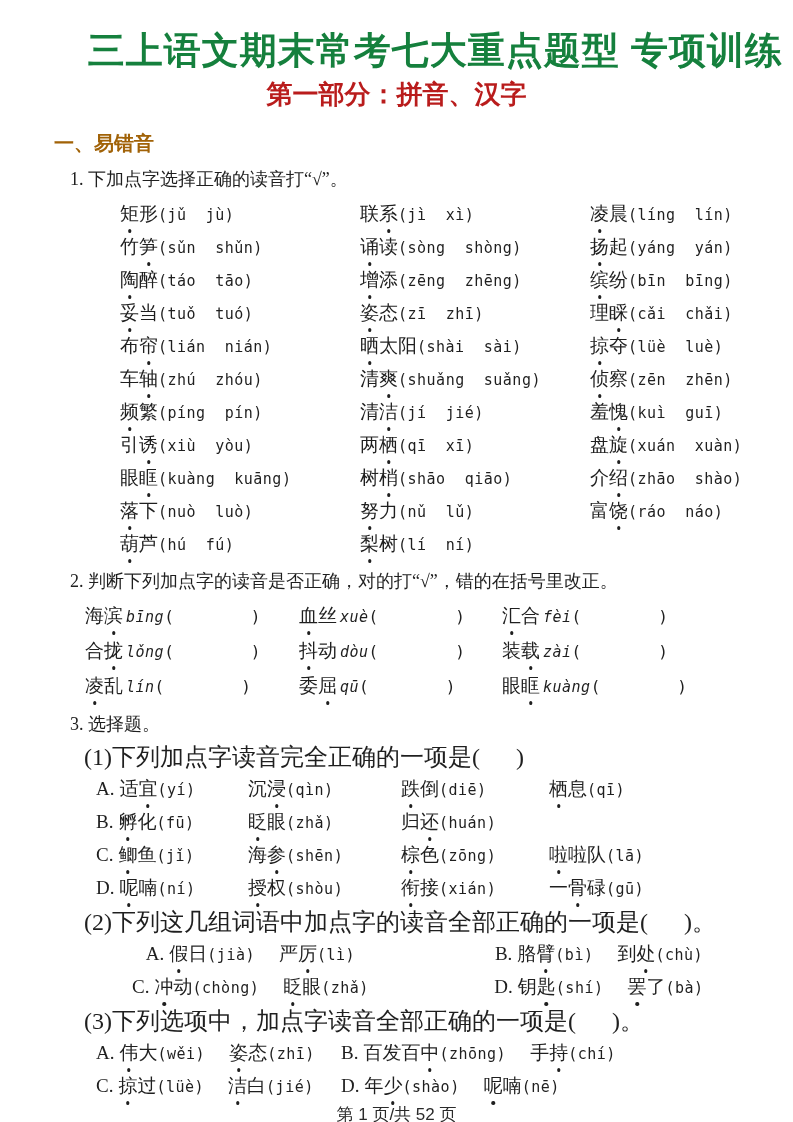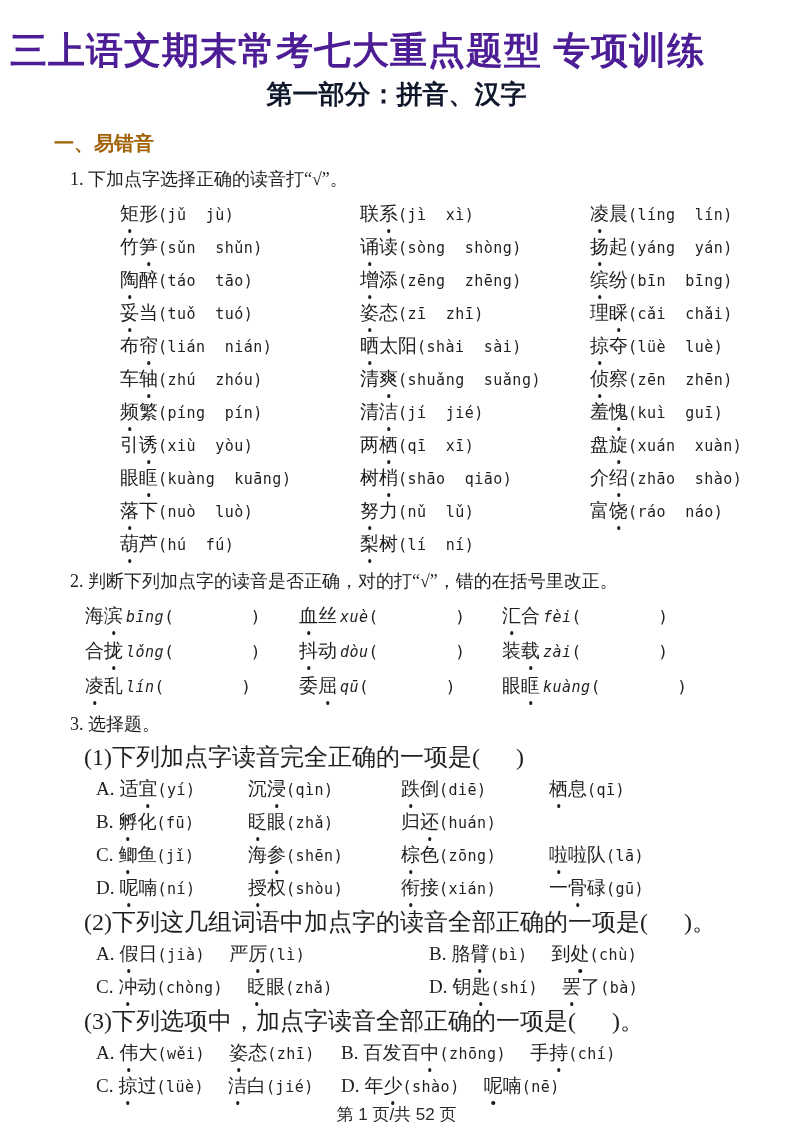--- a/index.html
+++ b/index.html
@@ -9,35 +9,35 @@
     margin:0 auto;
     background:#ffffff;
     color:#1f1f1f;
     font-family:"Liberation Serif", serif;
     display:flex;flex-direction:column;
     overflow:hidden;
     box-sizing:border-box;
   }
   .title{
     margin:30px 10px 0;
-    text-align:left;
+    text-align:right;
     font-family:"Liberation Sans", sans-serif;
     font-weight:900;
     font-size:37px;
     letter-spacing:1px;
     line-height:1.15;
-    color:#4c1d95;
+    color:#15803d;
   }
   .subtitle{
     margin:4px 0 8px;
     text-align:center;
     font-family:"Liberation Sans", sans-serif;
     font-weight:800;
     font-size:26px;
-    color:#0f172a;
+    color:#b91c1c;
   }
   .sec-heading{
     margin:10px 0 2px 54px;
     font-family:"Liberation Sans", sans-serif;
     font-weight:800;
     font-size:20px;
     color:#a16207;
   }
   .q-label{
     margin:6px 0 2px 70px;
@@ -63,21 +63,21 @@
     margin:2px 0 0 85px;
     grid-template-columns:214px 203px auto;
     line-height:33px;
   }
   .opt-row{
     display:grid;
     margin-left:96px;
     line-height:32px;
   }
   .opt-row.g4{grid-template-columns:152px 153px 148px auto;}
-  .opt-row.g2b{grid-template-columns:333px auto;}
+  .opt-row.g2b{grid-template-columns:333px auto;text-align:center;}
   .opt-row.g2c{grid-template-columns:245px auto;}
   .opt-key{margin-right:5px;font-size:19px;}
   .entry{font-size:19px;white-space:nowrap;}
   .pair-cell .entry{margin-right:24px;}
   .ch{position:relative;display:inline-block;}
   .ch.dot::after{
     content:"";
     position:absolute;
     left:50%;bottom:-3px;
     transform:translateX(-50%);

